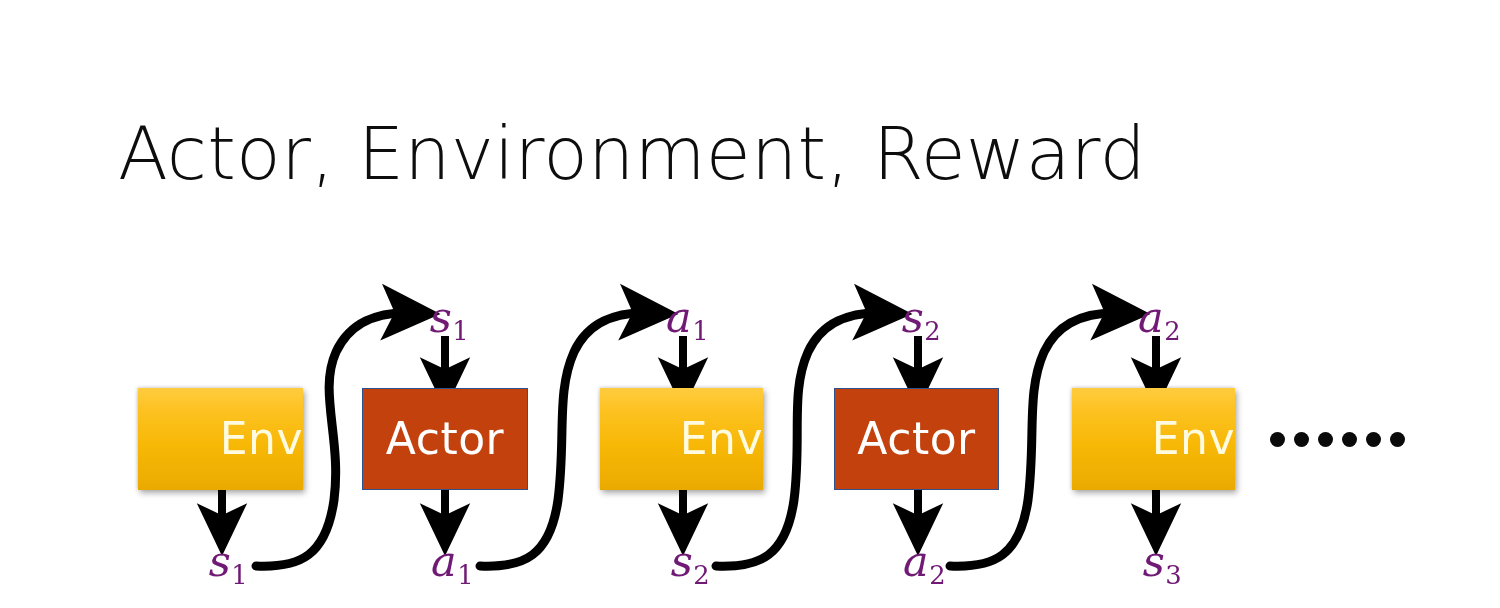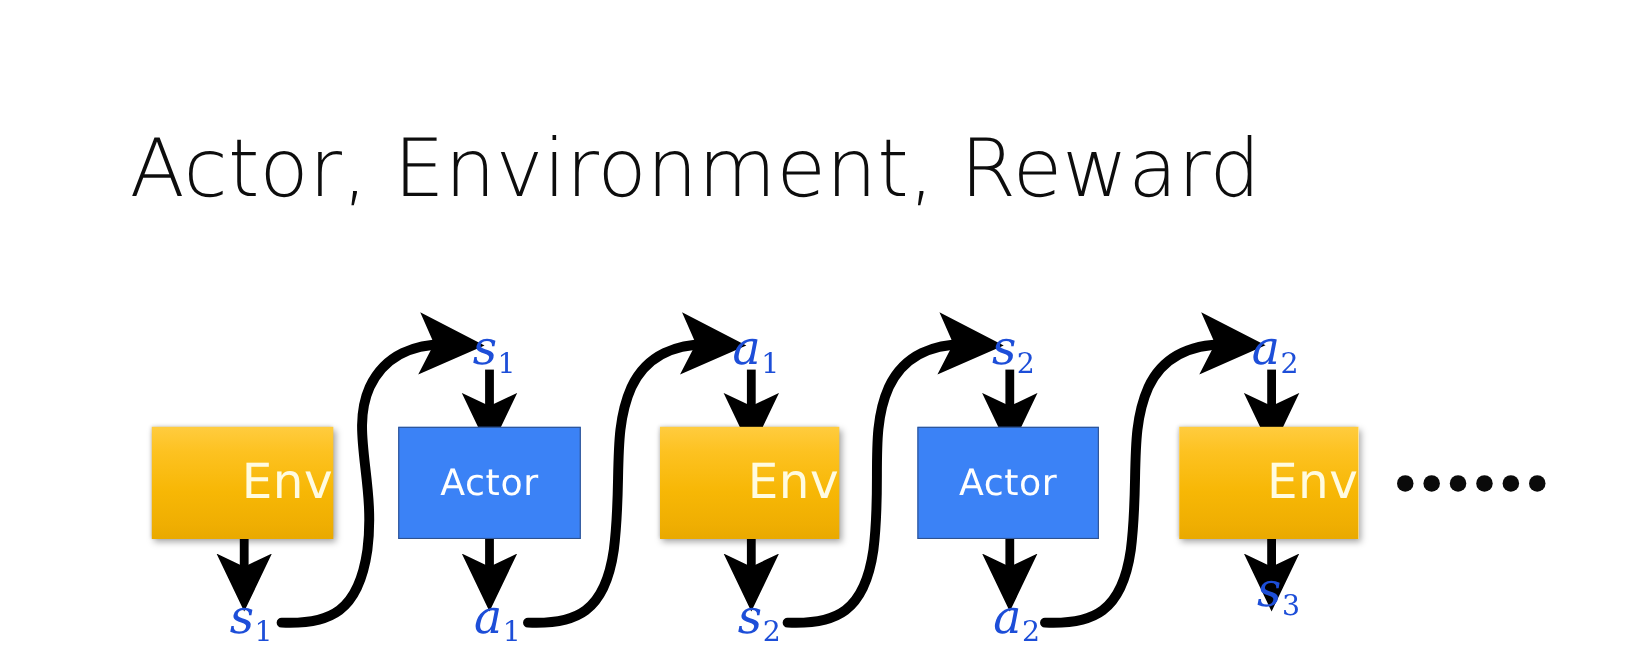--- a/index.html
+++ b/index.html
@@ -23,30 +23,30 @@
     font-weight:400; letter-spacing:.5px;
   }
   .node .lbl{ position:relative; top:-1px; }
 
   .node.env{
     background:linear-gradient(180deg,#FFCC3F 0%,#FDC221 22%,#F7B705 58%,#EFAE02 88%,#E9A900 100%);
     box-shadow:2px 3px 6px rgba(0,0,0,.34), -1px -1px 3px rgba(0,0,0,.13);
     font-size:44px; color:#FFFBE0;justify-content:flex-end;
   }
   .node.actor{
-    background:#3b82f6;
+    background:#c2410c;
     border:1.5px solid #2F528F;
-    font-size:33px; color:#FFFFFF;
+    font-size:44px; color:#FFFFFF;
   }
 
   
   .mlabel{
     position:absolute;
     font-family:"DejaVu Serif","Liberation Serif",serif;
-    font-style:italic; font-size:43px; color:#1d4ed8;
+    font-style:italic; font-size:43px; color:#701a75;
     white-space:nowrap; line-height:1;
     transform:translateX(-50%);
   }
   .mlabel sub{
     font-style:normal; font-size:.60em;
     vertical-align:baseline; position:relative; top:.30em; left:.02em;
     font-family:"DejaVu Serif","Liberation Serif",serif;
   }
 
   
@@ -126,21 +126,21 @@
   </div>
   <div class="mlabel" style="left:452px;top:540px;">
     <span>a</span><sub>1</sub>
   </div>
   <div class="mlabel" style="left:690px;top:540px;">
     <span>s</span><sub>2</sub>
   </div>
   <div class="mlabel" style="left:924px;top:540px;">
     <span>a</span><sub>2</sub>
   </div>
-  <div class="mlabel" style="left:1162px;top:516px;">
+  <div class="mlabel" style="left:1162px;top:540px;">
     <span>s</span><sub>3</sub>
   </div>
 
   <div id="dots" style="left:1270px;top:432px;">
       <i></i>
       <i></i>
       <i></i>
       <i></i>
       <i></i>
       <i></i>

